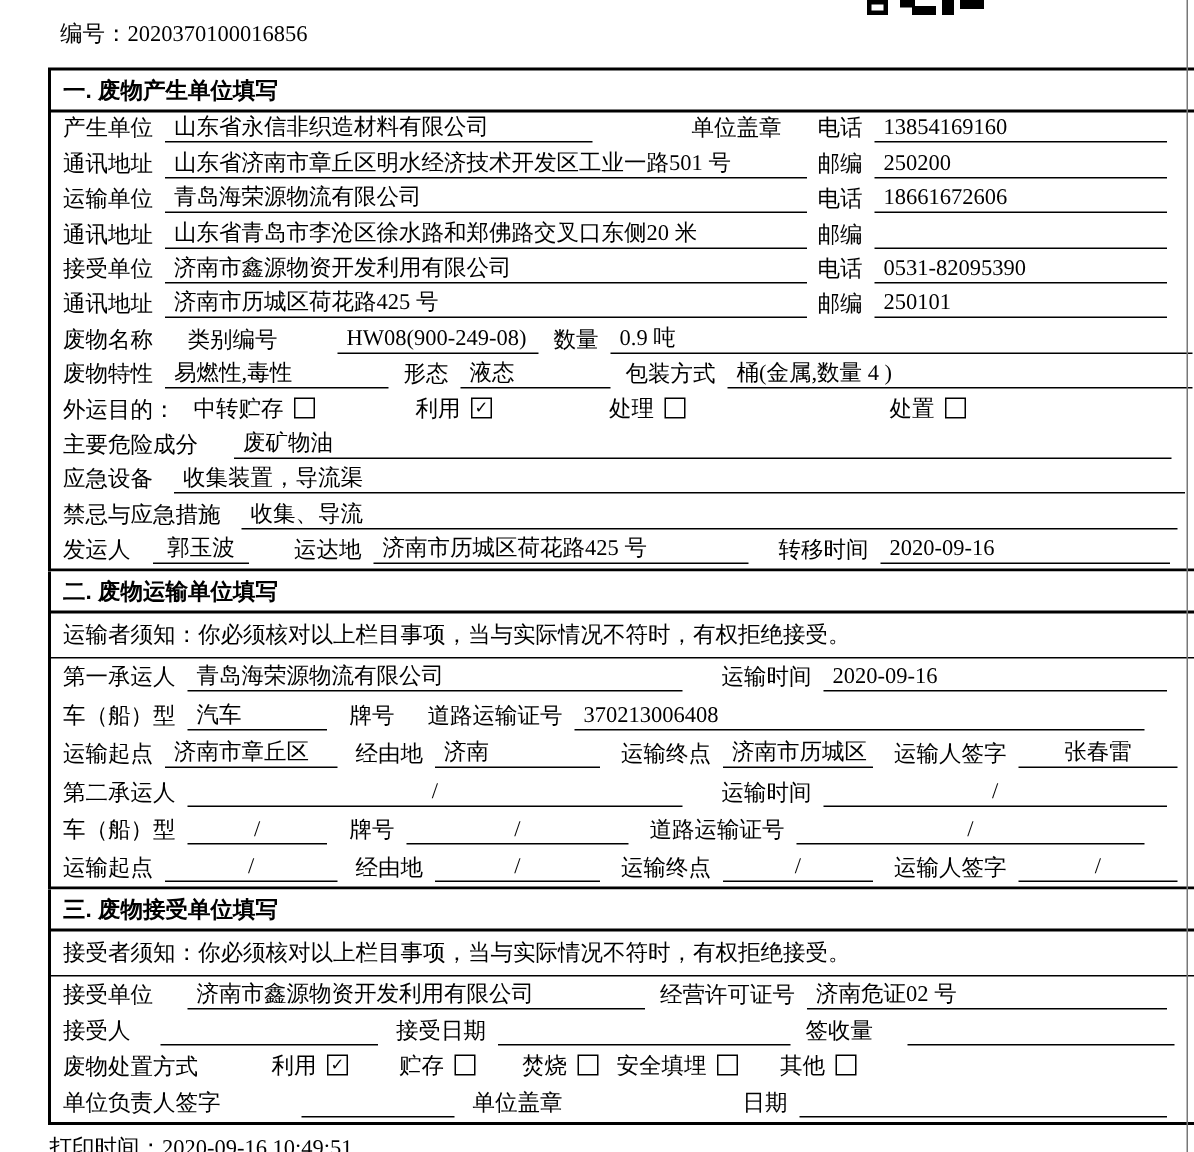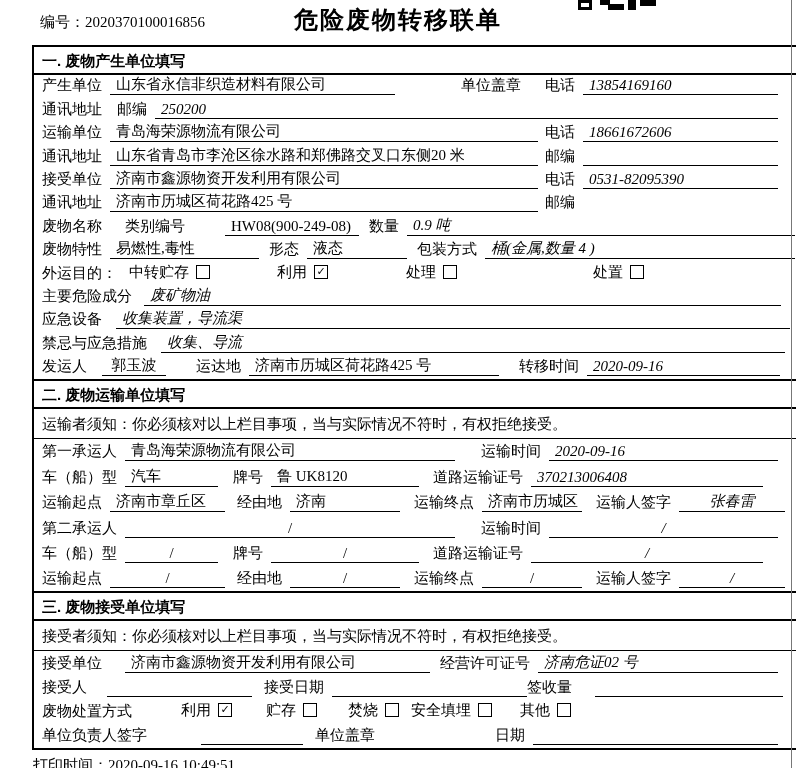--- a/index.html
+++ b/index.html
@@ -26,39 +26,38 @@
   .notice { height:29px; line-height:30px; padding-left:8px; border-bottom:1px solid #000; white-space:nowrap; }
 
   
   .row { display:flex; align-items:flex-end; padding:0 10px 3px 8px; box-sizing:border-box; }
   .h1 { height:23.4px; }   
   .h2 { height:25.4px; }   
   .h3 { height:24.2px; }   
   .lbl { margin-right:8px; white-space:nowrap; }
   .u { border-bottom:1px solid #000; white-space:nowrap; padding:0 2px 0 6px; box-sizing:border-box; }
   .uc { text-align:center; padding:0 2px; }
-  .fill { flex:1;font-style:italic; }
+  .fill { flex:1; }
   .opt { display:flex; align-items:center; margin-bottom:1px; white-space:nowrap; }
   .cb { display:inline-block; width:12px; height:12px; border:1px solid #000; margin-left:7px;
         font-family:"DejaVu Sans",sans-serif; font-size:11px; line-height:12px; text-align:center; }
 
   
   .footer { margin-left:33px; padding-top:6px; white-space:nowrap; }
 </style>
 </head>
 <body>
 
 <div class="page">
   <div class="page-edge"></div>
 
   <div class="hdr">
     <div class="hdr-no">
       <span>编号：</span><span>2020370100016856</span>
     </div>
-    <div class="hdr-title">危险废物转移联单</div>
     <div class="qr">
       <div style="left:0;top:0;width:14px;height:10px;"></div>
       <div style="left:3px;top:3px;width:8px;height:4px;background:#fff;"></div>
       <div style="left:22px;top:0;width:10px;height:5px;"></div>
       <div style="left:30px;top:4px;width:16px;height:6px;"></div>
       <div style="left:50px;top:0;width:8px;height:10px;"></div>
       <div style="left:62px;top:0;width:16px;height:6px;"></div>
     </div>
   </div>
 
@@ -68,20 +67,21 @@
     <div class="row h1">
       <span class="lbl">产生单位</span>
       <span class="u" style="width:285px">山东省永信非织造材料有限公司</span>
       <span class="lbl" style="margin-left:66px;margin-right:0">单位盖章</span>
       <span class="lbl" style="margin-left:24px">电话</span>
       <span class="u fill" style="margin-right:20px">13854169160</span>
     </div>
 
     <div class="row h1">
       <span class="lbl">通讯地址</span>
+      <span class="u" style="width:428px">山东省济南市章丘区明水经济技术开发区工业一路501 号</span>
       <span class="lbl" style="margin-left:7px">邮编</span>
       <span class="u fill" style="margin-right:20px">250200</span>
     </div>
 
     <div class="row h1">
       <span class="lbl">运输单位</span>
       <span class="u" style="width:428px">青岛海荣源物流有限公司</span>
       <span class="lbl" style="margin-left:7px">电话</span>
       <span class="u fill" style="margin-right:20px">18661672606</span>
     </div>
@@ -97,20 +97,21 @@
       <span class="lbl">接受单位</span>
       <span class="u" style="width:428px">济南市鑫源物资开发利用有限公司</span>
       <span class="lbl" style="margin-left:7px">电话</span>
       <span class="u fill" style="margin-right:20px">0531-82095390</span>
     </div>
 
     <div class="row h1">
       <span class="lbl">通讯地址</span>
       <span class="u" style="width:428px">济南市历城区荷花路425 号</span>
       <span class="lbl" style="margin-left:7px">邮编</span>
+      <span class="u fill" style="margin-right:20px">250101</span>
     </div>
 
     <div class="row h1">
       <span class="lbl">废物名称</span>
       <span class="lbl" style="margin-left:15px">类别编号</span>
       <span class="u" style="margin-left:32px;width:134px">HW08(900-249-08)</span>
       <span class="lbl" style="margin-left:10px">数量</span>
       <span class="u fill" style="margin-right:3px">0.9 吨</span>
     </div>
 
@@ -138,21 +139,21 @@
         <span class="cb"></span>
       </span>
       <span class="opt" style="margin-left:136px">
         <span>处置</span>
         <span class="cb"></span>
       </span>
     </div>
 
     <div class="row h1">
       <span class="lbl">主要危险成分</span>
-      <span class="u fill" style="margin-left:4px;margin-right:17px">废矿物油</span>
+      <span class="u fill" style="margin-left:16px;margin-right:17px">废矿物油</span>
     </div>
 
     <div class="row h1">
       <span class="lbl">应急设备</span>
       <span class="u fill" style="margin-left:6px;margin-right:8px">收集装置，导流渠</span>
     </div>
 
     <div class="row h1">
       <span class="lbl">禁忌与应急措施</span>
       <span class="u fill" style="margin-left:6px;margin-right:13px">收集、导流</span>
@@ -176,21 +177,20 @@
       <span class="lbl">第一承运人</span>
       <span class="u" style="width:330px">青岛海荣源物流有限公司</span>
       <span class="lbl" style="margin-left:26px">运输时间</span>
       <span class="u fill" style="margin-right:20px">2020-09-16</span>
     </div>
 
     <div class="row h2">
       <span class="lbl">车（船）型</span>
       <span class="u" style="width:93px">汽车</span>
       <span class="lbl" style="margin-left:15px">牌号</span>
-      <span class="u" style="width:148px">鲁 UK8120</span>
       <span class="lbl" style="margin-left:14px">道路运输证号</span>
       <span class="u fill" style="margin-right:35px">370213006408</span>
     </div>
 
     <div class="row h2">
       <span class="lbl">运输起点</span>
       <span class="u" style="width:115px">济南市章丘区</span>
       <span class="lbl" style="margin-left:12px">经由地</span>
       <span class="u" style="width:110px">济南</span>
       <span class="lbl" style="margin-left:14px">运输终点</span>
@@ -236,21 +236,21 @@
       <span class="u" style="margin-left:15px;width:305px">济南市鑫源物资开发利用有限公司</span>
       <span class="lbl" style="margin-left:10px">经营许可证号</span>
       <span class="u fill" style="margin-right:20px">济南危证02 号</span>
     </div>
 
     <div class="row h3">
       <span class="lbl">接受人</span>
       <span class="u" style="margin-left:12px;width:145px"></span>
       <span class="lbl" style="margin-left:12px">接受日期</span>
       <span class="u" style="width:195px"></span>
-      <span class="lbl" style="">签收量</span>
+      <span class="lbl" style="margin-left:10px">签收量</span>
       <span class="u fill" style="margin-left:15px;margin-right:15px"></span>
     </div>
 
     <div class="row h3">
       <span class="lbl" style="margin-right:16px">废物处置方式</span>
       <span class="opt" style="margin-left:33px">
         <span>利用</span>
         <span class="cb">✓</span>
       </span>
       <span class="opt" style="margin-left:34px">

